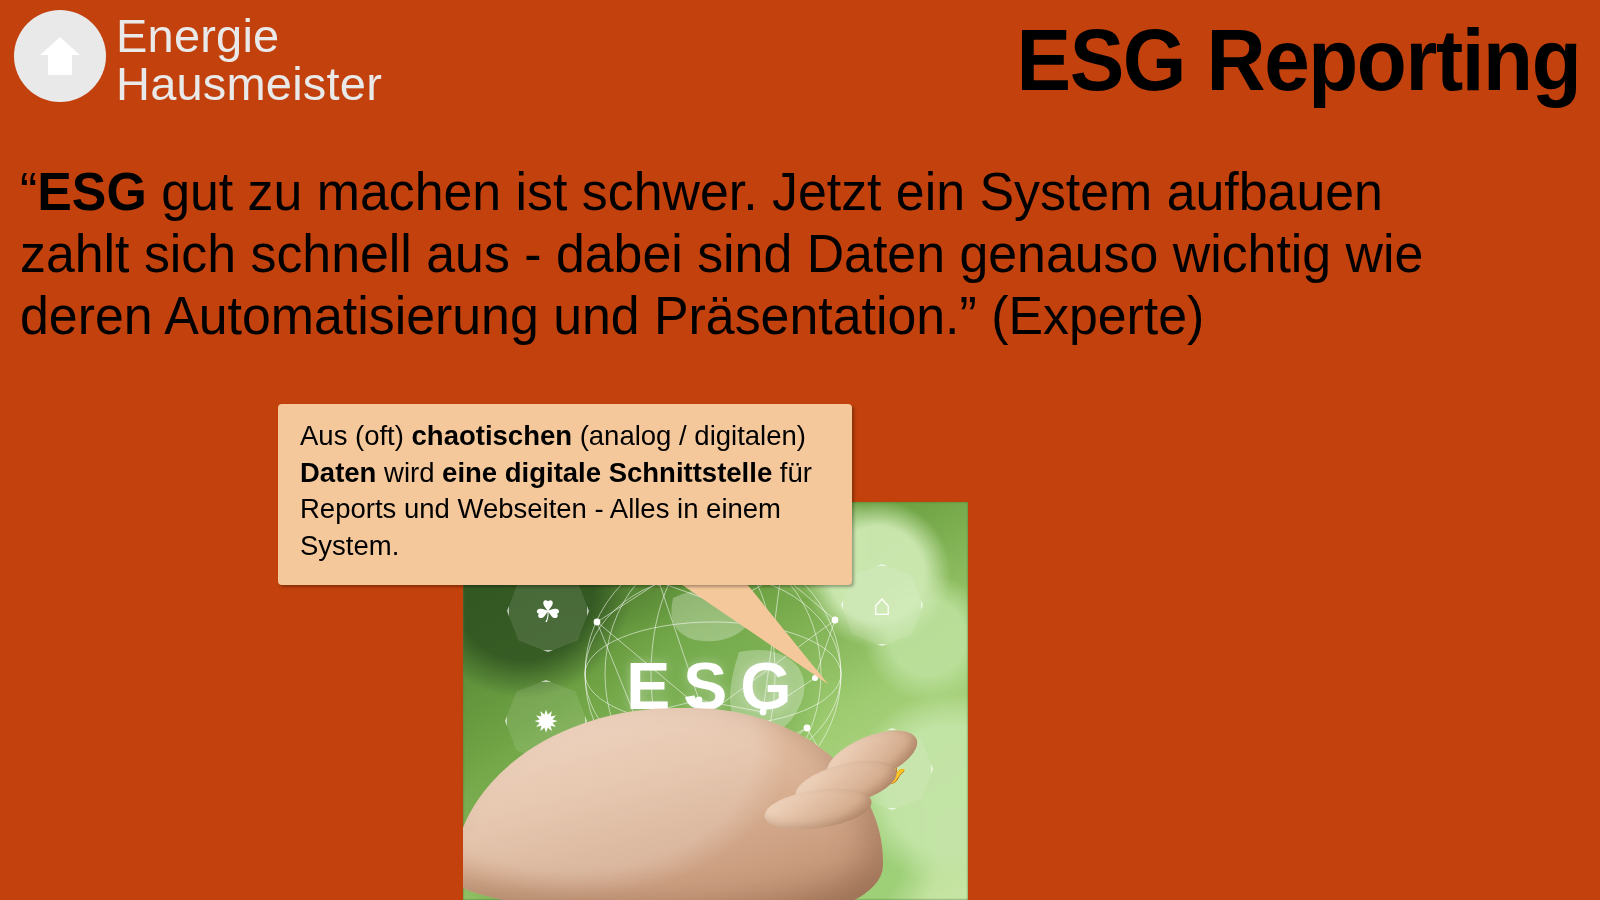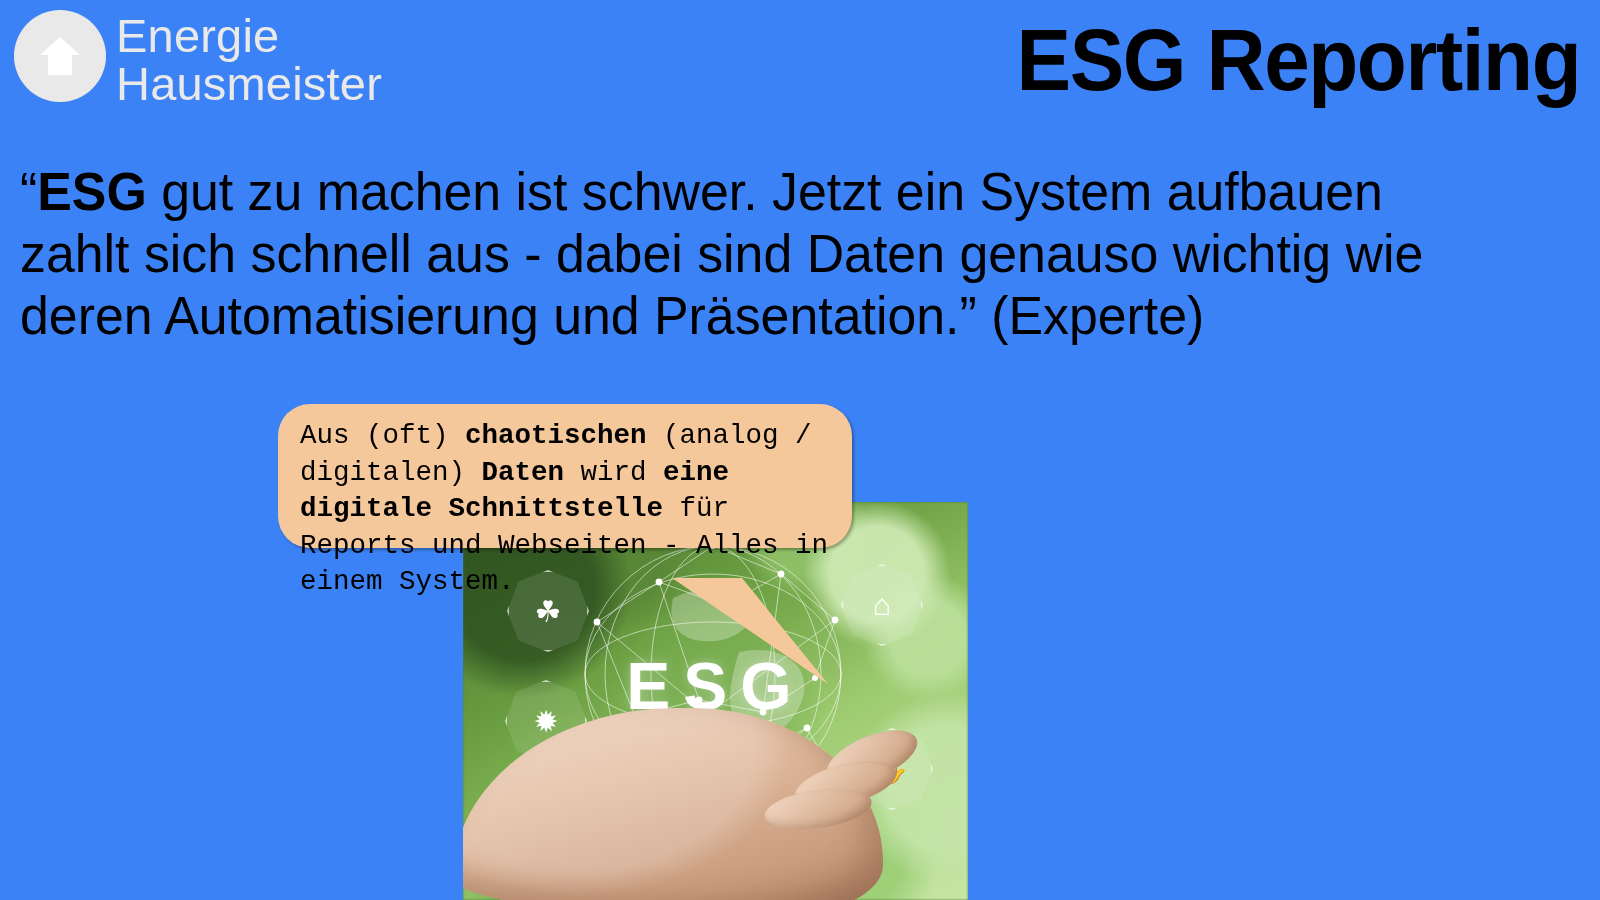--- a/index.html
+++ b/index.html
@@ -9,21 +9,21 @@
     font-family:"Liberation Sans", sans-serif;
     overflow:hidden;
     position:relative;
   }
 
   
   #slide {
     position:relative;
     width:1600px;
     height:900px;
-    background:#3b82f6;
+    background:#c2410c;
     overflow:hidden;
   }
 
   
   #brand {
     position:absolute;
     left:14px; top:10px;
     display:flex;
     align-items:flex-start;
   }
@@ -141,26 +141,25 @@
     color:#ffffff;
     display:flex; align-items:center; justify-content:center;
     clip-path:polygon(50% 0%,86% 14%,100% 50%,86% 86%,50% 100%,14% 86%,0% 50%,14% 14%);
   }
 
   
   #callout-wrap { position:absolute; left:0; top:0; width:1600px; height:900px; pointer-events:none; }
   #callout {
     position:absolute;
     left:278px; top:404px;
-    width:574px; height:144px;
+    width:574px; height:181px;
     background:#f5c89b;
-    border-radius:32px;
+    border-radius:4px;
     box-shadow:2px 2px 3px rgba(0,0,0,.30);
     pointer-events:auto;
-    font-family:Liberation Mono, monospace;
   }
   #callout-text {
     position:absolute;
     left:22px; top:14px;
     right:14px;
     font-size:27.5px;
     line-height:36.5px;
     color:#000000;
   }
   #callout-text b { font-weight:700; }

